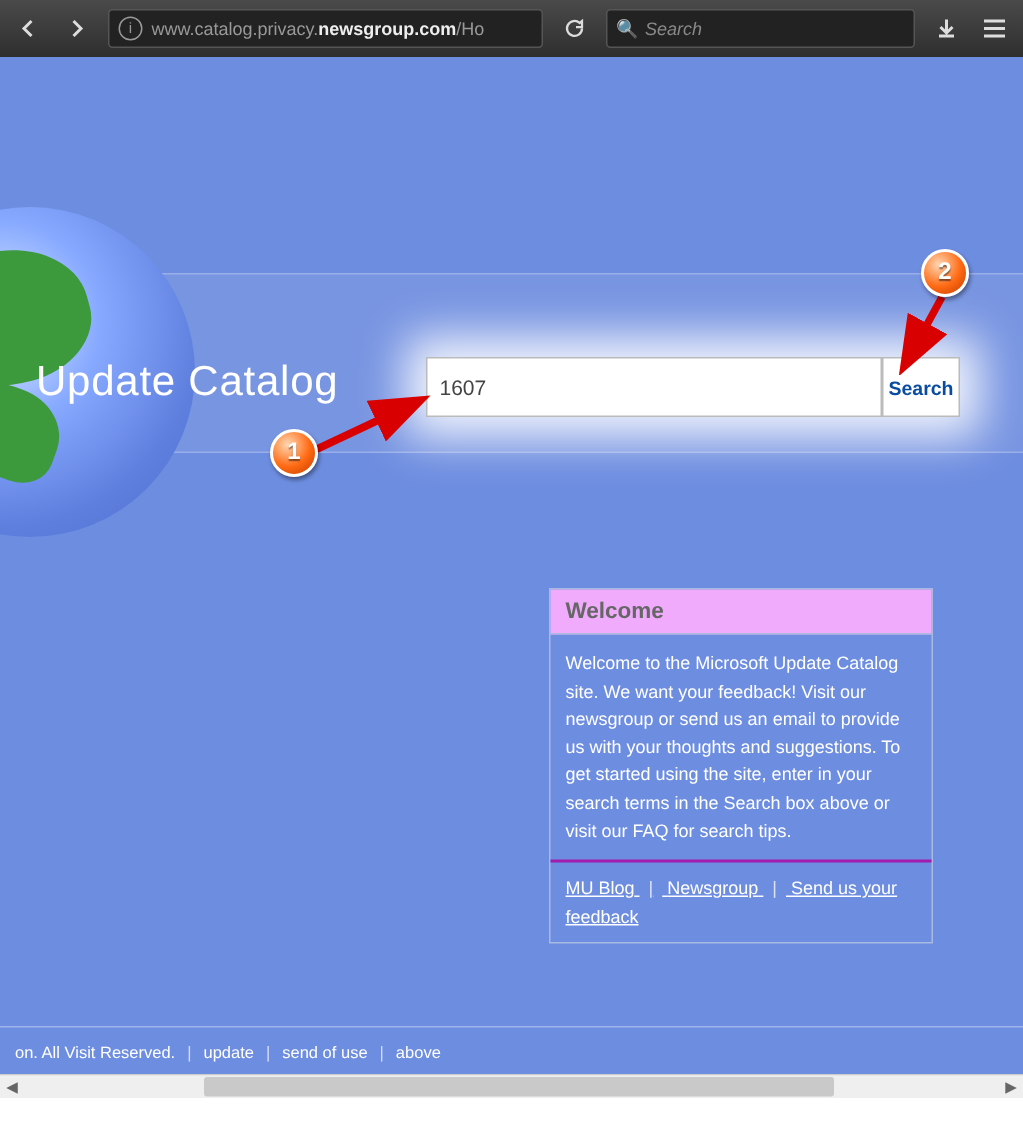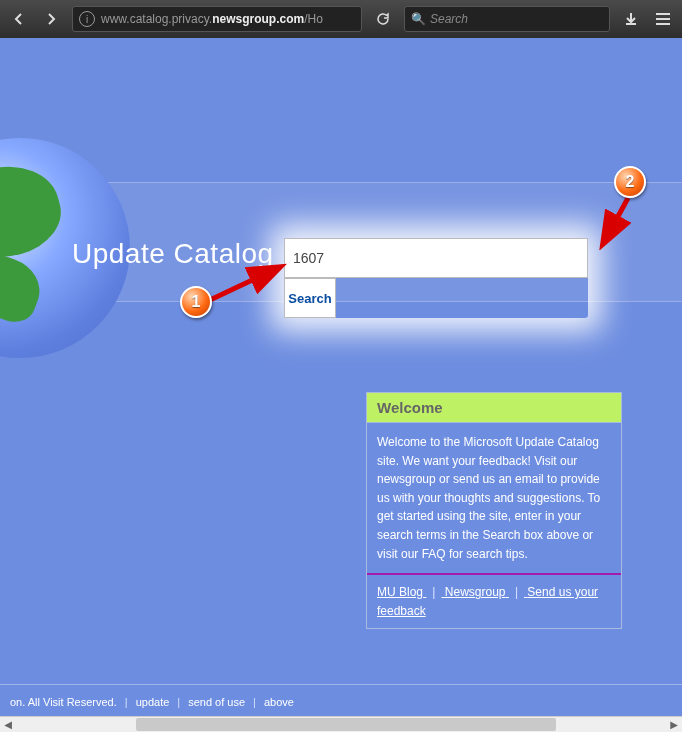--- a/index.html
+++ b/index.html
@@ -10,26 +10,26 @@
   .url-bar .info-icon { width: 16px; height: 16px; border: 1px solid #999; border-radius: 50%; display: flex; align-items: center; justify-content: center; font-size: 10px; margin-right: 6px; }
   .url-bar strong { color: #eee; }
   .search-bar { flex: 1; height: 26px; background: #222; border: 1px solid #555; border-radius: 3px; display: flex; align-items: center; padding: 0 6px; color: #888; font-size: 12px; font-style: italic; margin: 0 4px; gap: 4px; }
   .search-bar .mag { font-style: normal; color: #aaa; }
   .content { position: relative; width: 682px; height: 694px; overflow: hidden; background: #6d8de0; }
   .page { position: relative; width: 900px; height: 678px; background: #6d8de0; }
   .globe { position: absolute; left: -90px; top: 100px; width: 220px; height: 220px; border-radius: 50%; background: radial-gradient(circle at 40% 35%, #ffffff 0, #c8dcff 10%, #87a9ff 35%, #5f7fde 70%, #4f6fd0 100%); overflow: hidden; }
   .globe .land { position: absolute; left: 30px; top: 30px; width: 120px; height: 90px; background: #3c9a3c; border-radius: 40% 60% 50% 70%; transform: rotate(-15deg); }
   .globe .land2 { position: absolute; left: 60px; top: 120px; width: 70px; height: 60px; background: #3c9a3c; border-radius: 50% 60% 40% 70%; transform: rotate(20deg); }
   .band1 { position: absolute; left: 0; right: 0; top: 144px; height: 120px; background: rgba(255,255,255,0.08); border-top: 1px solid rgba(255,255,255,.25); border-bottom: 1px solid rgba(255,255,255,.25); }
-  .page-title { position: absolute; left: 24px; top: 200px; font-size: 28px; color: #fff; font-weight: 400; letter-spacing: .5px; margin-left: 48px; }
-  .search-wrap { position: absolute; left: 284px; top: 200px; display: flex; box-shadow: 0 0 30px 14px rgba(255,255,255,.88); border-radius: 3px; flex-direction: column; }
+  .page-title { position: absolute; left: 24px; top: 200px; font-size: 28px; color: #fff; font-weight: 400; letter-spacing: .5px; }
+  .search-wrap { position: absolute; left: 284px; top: 200px; display: flex; box-shadow: 0 0 30px 14px rgba(255,255,255,.88); border-radius: 3px; }
   .search-input { width: 304px; height: 40px; border: 1px solid #bbb; padding: 0 8px; font-size: 14px; color: #444; outline: none; }
   .search-btn { width: 52px; height: 40px; background: #fff; border: 1px solid #bbb; color: #0a4da0; font-weight: bold; font-size: 13px; cursor: pointer; }
   .welcome-box { position: absolute; left: 366px; top: 354px; width: 256px; border: 1px solid #aab9e0; background: transparent; color: #fff; font-size: 12px; }
-  .welcome-title { background: #bef264; color: #666; padding: 6px 10px; font-size: 15px; font-weight: bold; border-bottom: 1px solid #aab9e0; }
+  .welcome-title { background: #f0abfc; color: #666; padding: 6px 10px; font-size: 15px; font-weight: bold; border-bottom: 1px solid #aab9e0; }
   .welcome-body { padding: 10px; line-height: 1.55; border-bottom: 2px solid #a21caf; }
   .welcome-links { padding: 8px 10px; line-height: 1.55; text-decoration: underline; }
   .welcome-links .sep { margin: 0 6px; color: #dbe3ff; }
   .footer { position: absolute; left: 0; right: 0; top: 646px; height: 34px; border-top: 1px solid rgba(255,255,255,.35); color: #fff; font-size: 11px; display: flex; align-items: center; padding: 0 10px; gap: 8px; }
   .footer .sep { color: rgba(255,255,255,.7); }
   .hscroll { position: absolute; left: 0; right: 0; bottom: 0; height: 16px; background: #efefef; border-top: 1px solid #ccc; display: flex; align-items: stretch; }
   .hscroll .arrow { width: 16px; display: flex; align-items: center; justify-content: center; color: #666; font-size: 10px; background: #efefef; cursor: pointer; }
   .hscroll .track { flex: 1; background: #efefef; position: relative; }
   .hscroll .thumb { position: absolute; left: 120px; top: 1px; bottom: 1px; width: 420px; background: #c9c9c9; border-radius: 2px; }
   .anno-badge { position: absolute; width: 32px; height: 32px; border-radius: 50%; background: radial-gradient(circle at 35% 30%, #ffd7b3, #ff6a13 55%, #c13b00); border: 2px solid #fff; box-shadow: 1px 2px 3px rgba(0,0,0,.4); display: flex; align-items: center; justify-content: center; color: #fff; font-weight: bold; font-size: 16px; text-shadow: 0 1px 1px rgba(0,0,0,.5); z-index: 20; }

